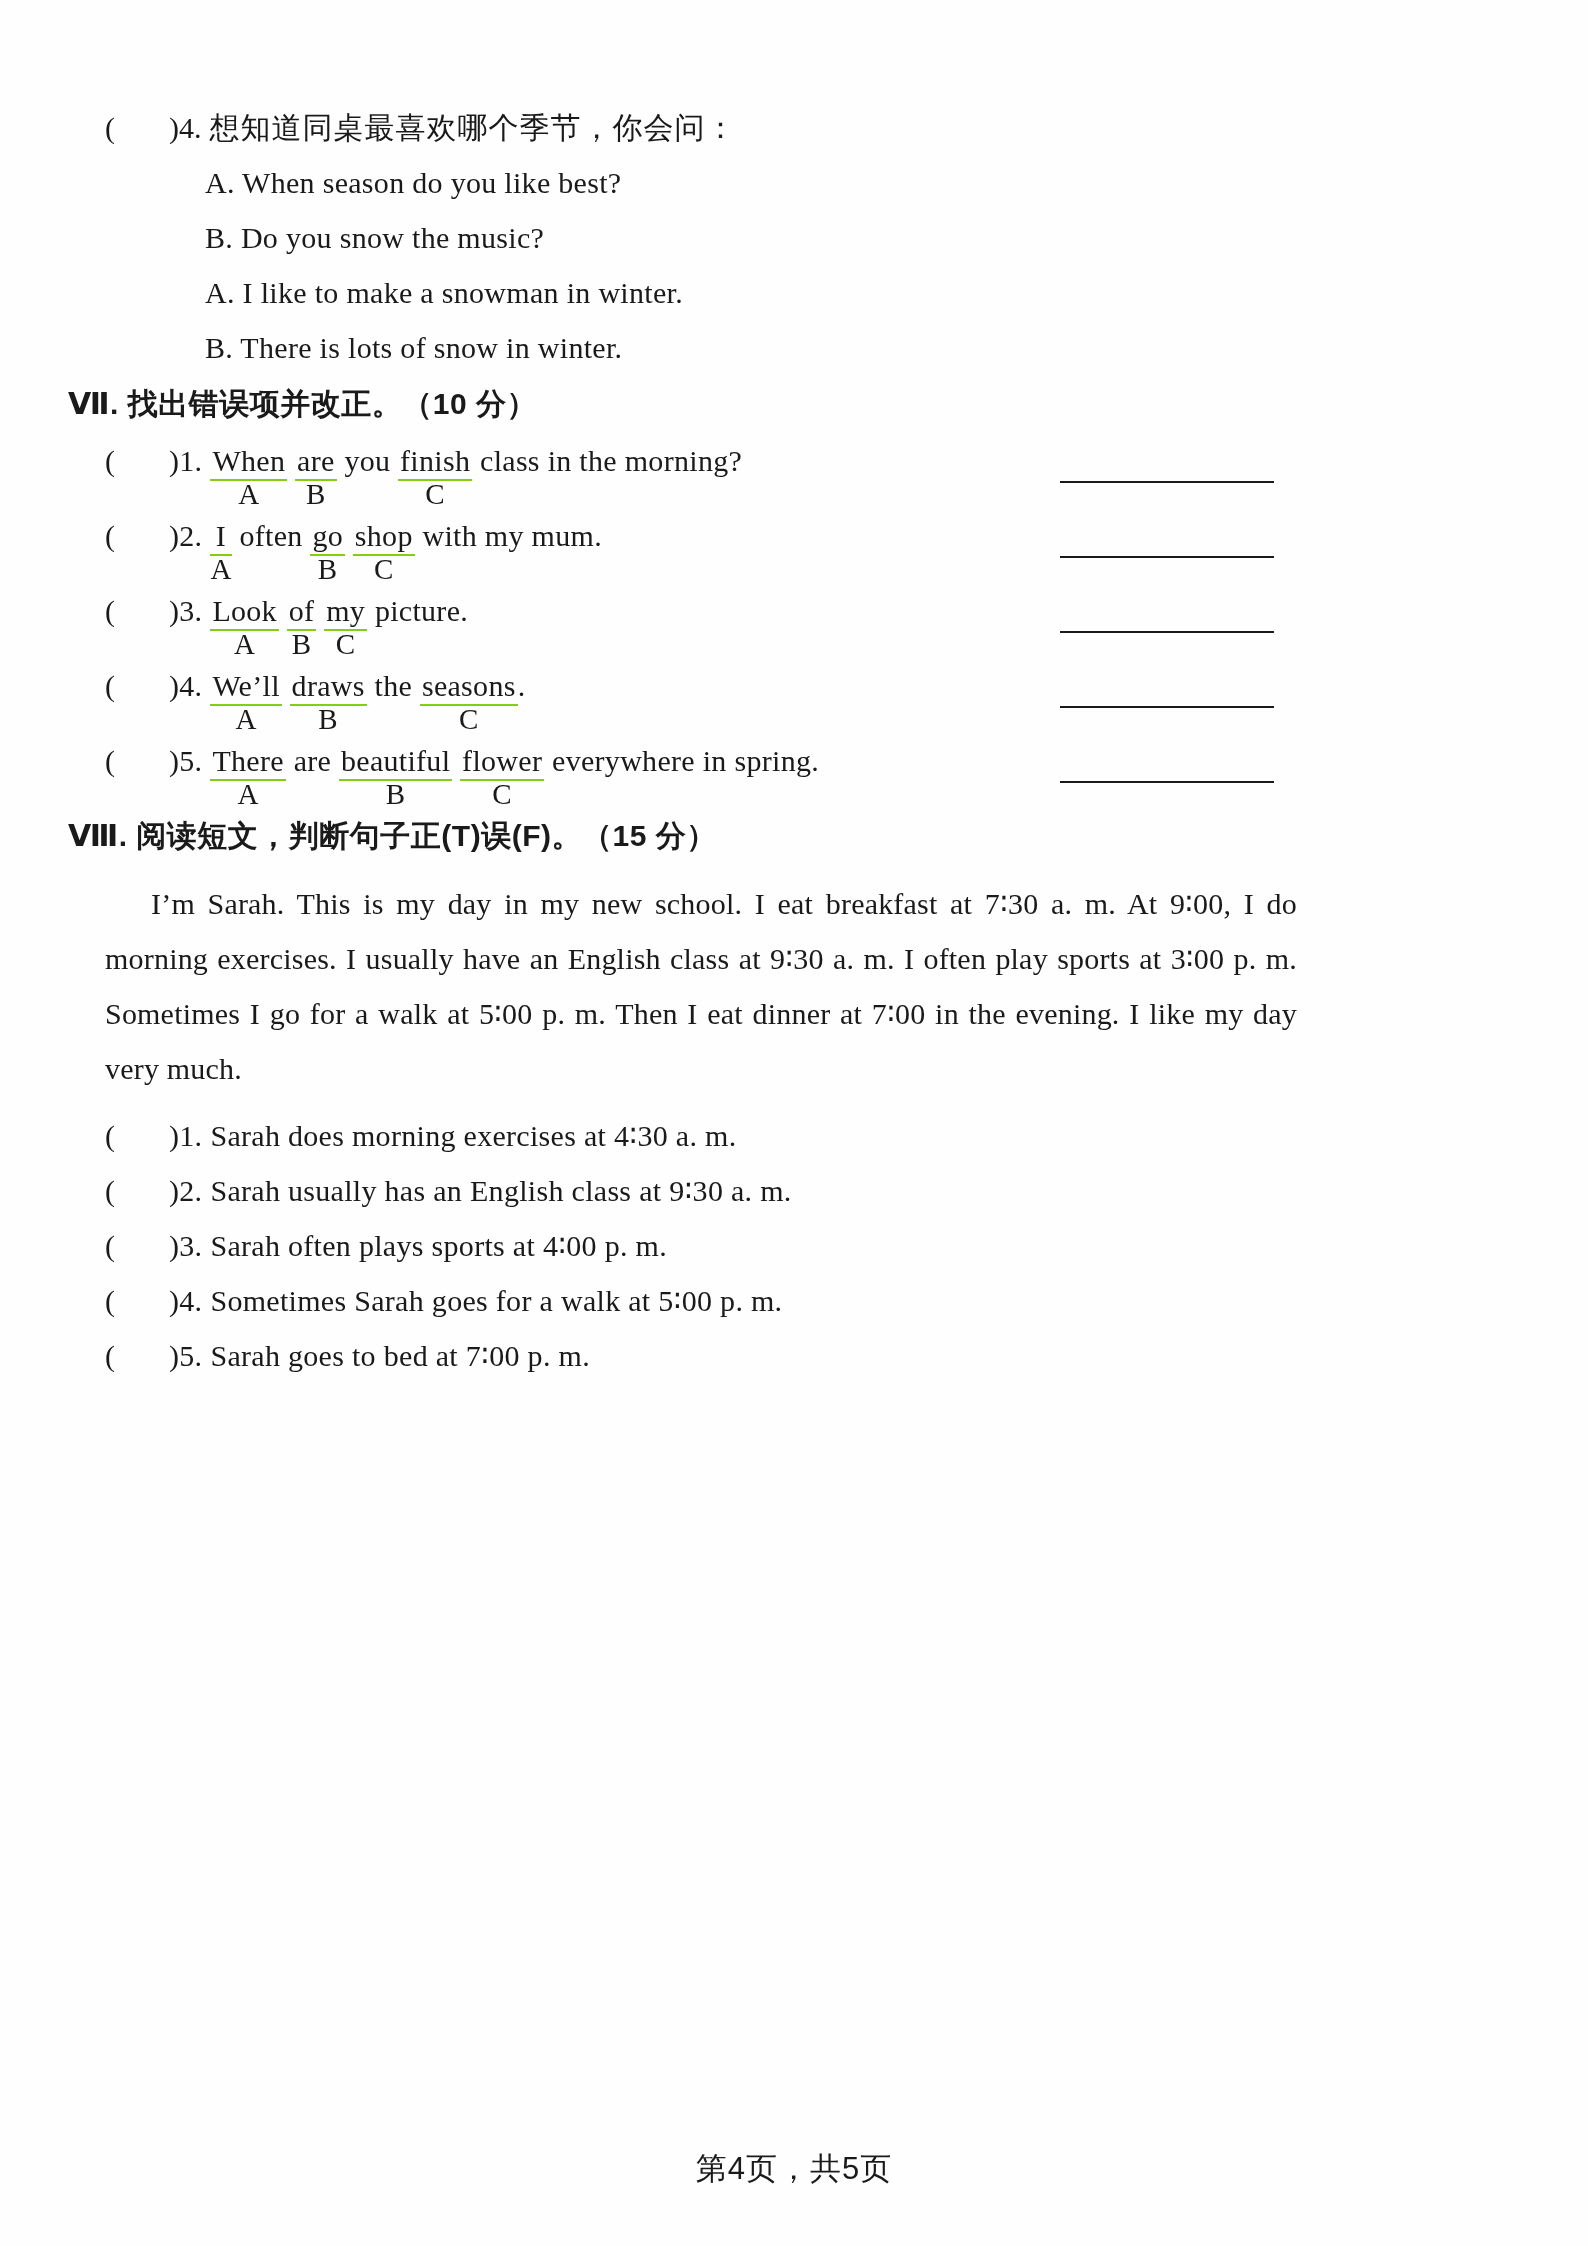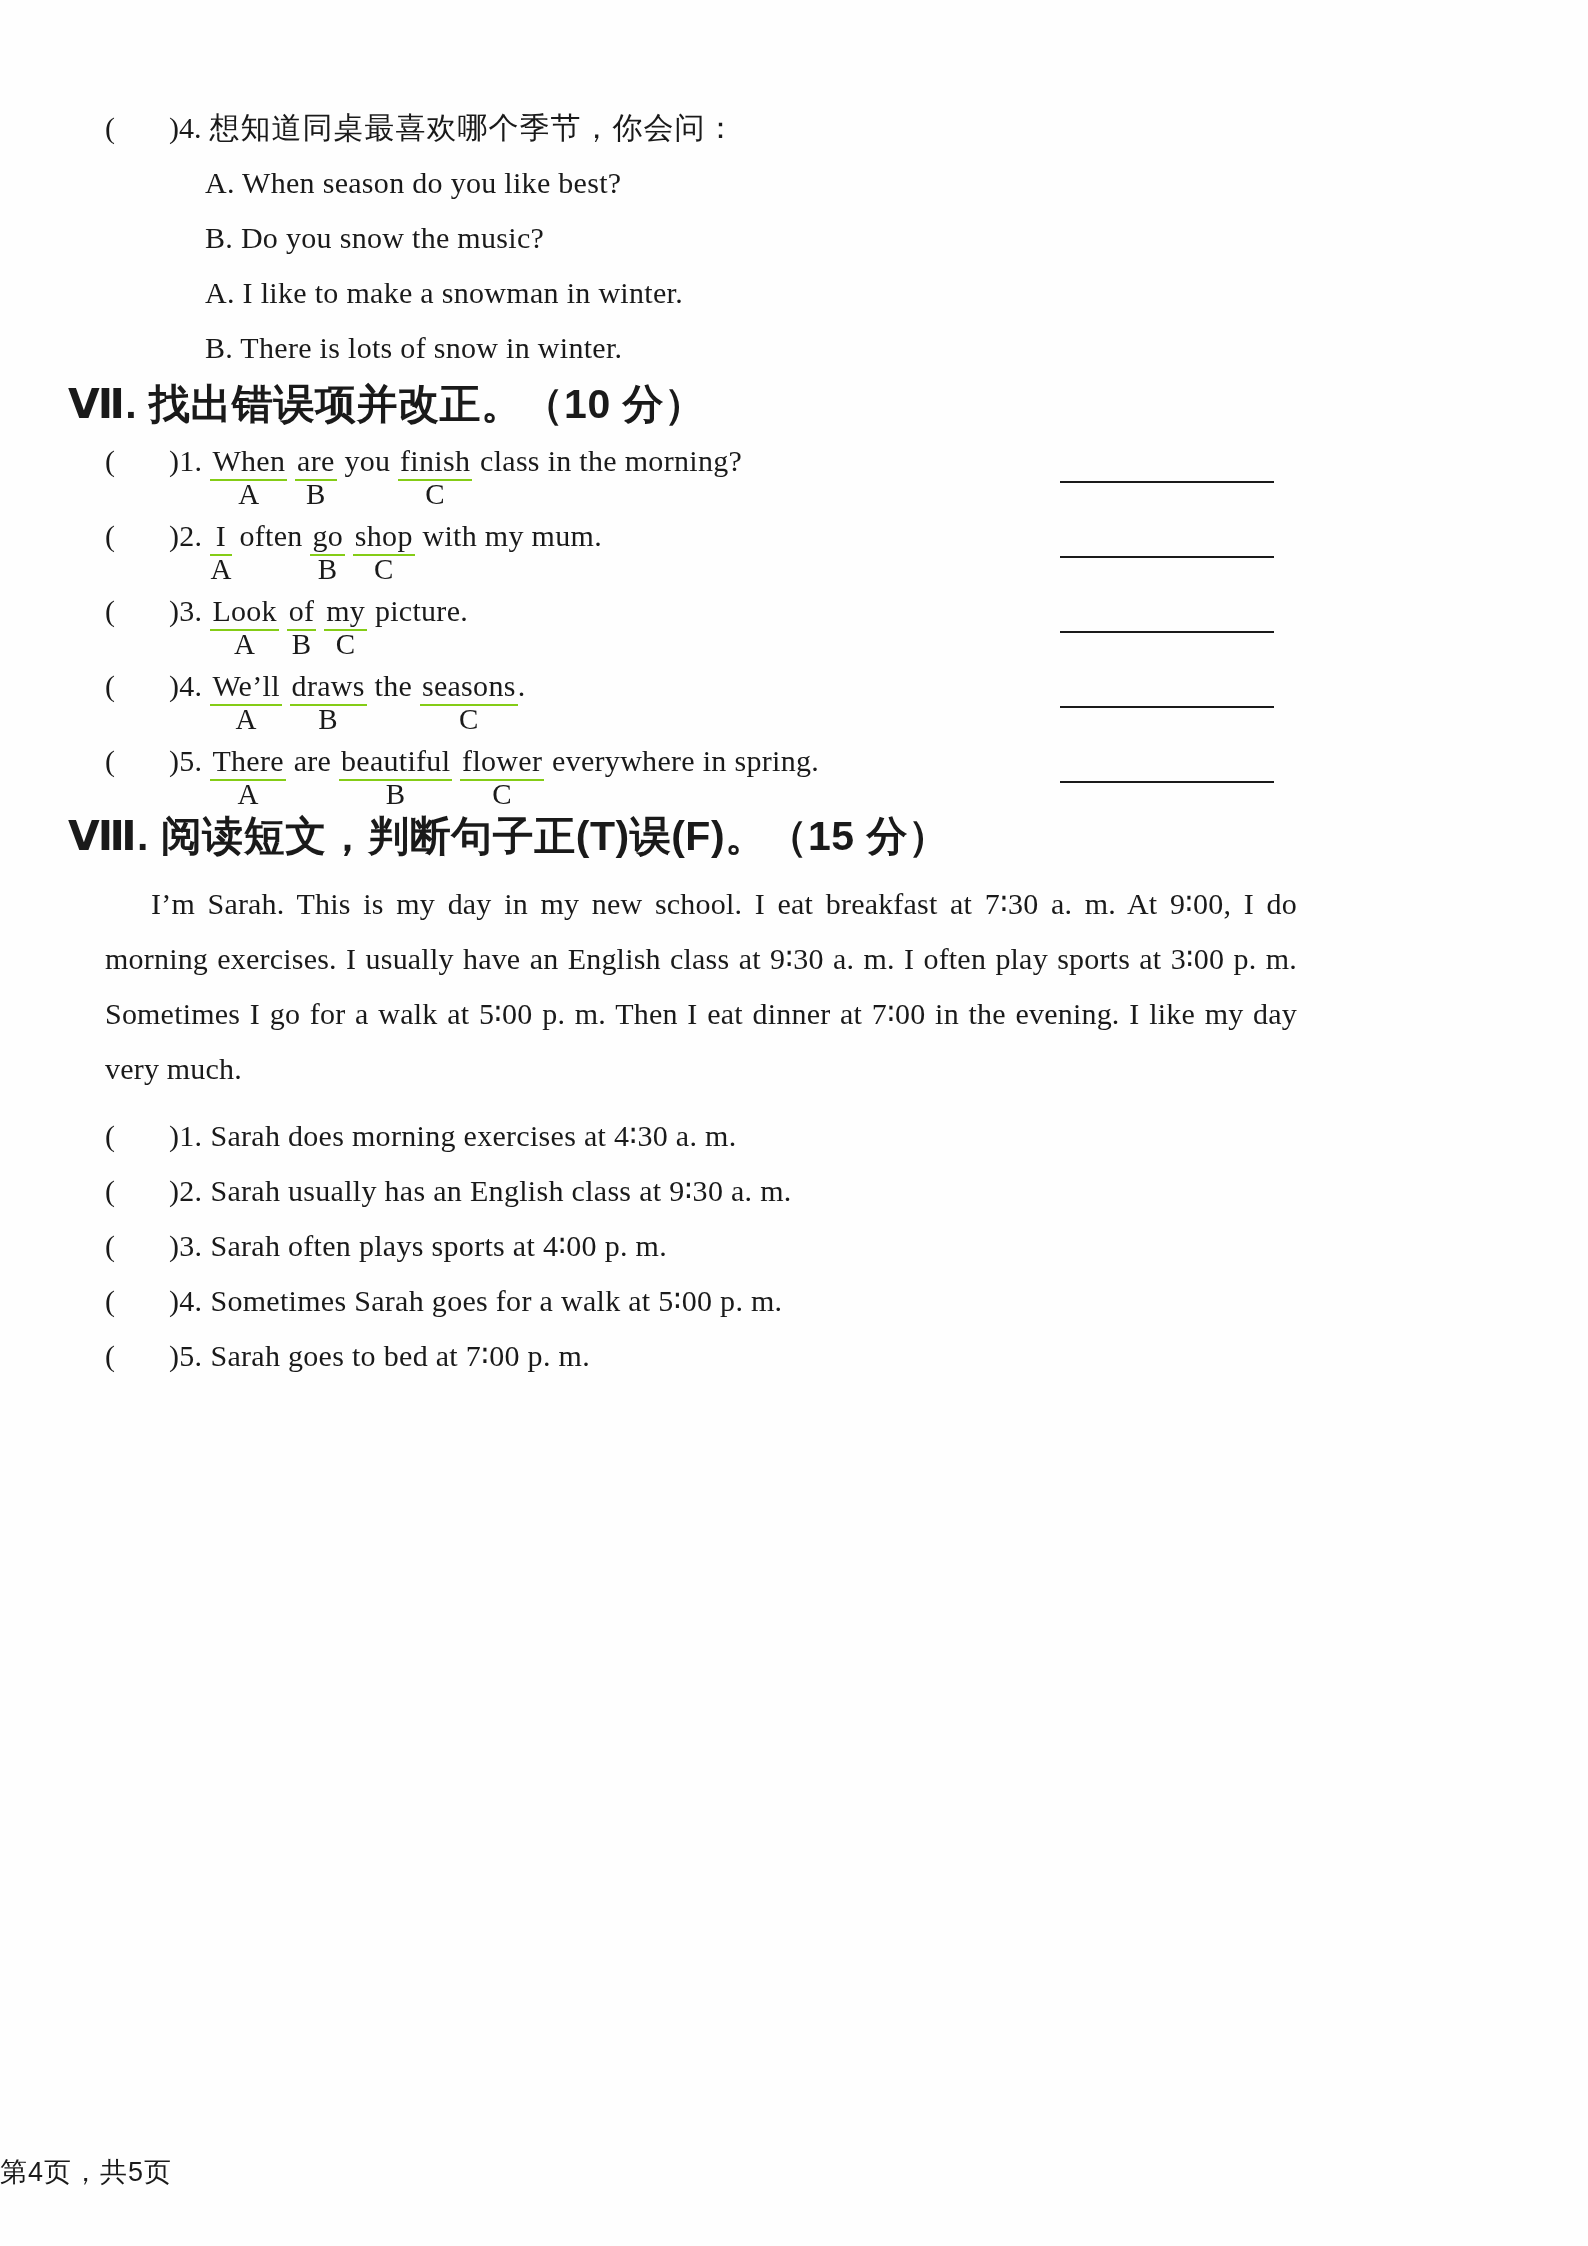--- a/index.html
+++ b/index.html
@@ -25,21 +25,21 @@
 
   .cn {
     font-family: "Liberation Sans", "DejaVu Sans", sans-serif;
     letter-spacing: 1px;
   }
 
   .sec-head {
     margin: 0 0 23px 68px;
     font-family: "Liberation Sans", "DejaVu Sans", sans-serif;
     font-weight: 700;
-    font-size: 41px;
+    font-size: 30px;
     line-height: 34px;
     letter-spacing: 0.5px;
   }
   .sec-head.mt { }
 
   
   .s7-row {
     position: relative;
     margin: 0 0 11px 105px;
     line-height: 34px;
@@ -73,22 +73,22 @@
     letter-spacing: 0.2px;
   }
 
   .s8-row { margin: 0 0 23px 105px; line-height: 32px; letter-spacing: 0.3px; }
 
   .footer {
     position: absolute;
     left: 0;
     right: 0;
     bottom: 56px;
-    text-align: left;
-    font-size: 27px;
+    text-align: center;
+    font-size: 31px;
   }
 </style>
 </head>
 <body>
 
 <div class="content">
   <div id="choice-questions">
       <div class="q-row"><span class="paren">(</span><span class="qnum">)4.</span><span class="cn">想知道同桌最喜欢哪个季节，你会问：</span></div>
       <div class="opt-row">A. When season do you like best?</div>
       <div class="opt-row">B. Do you snow the music?</div>

